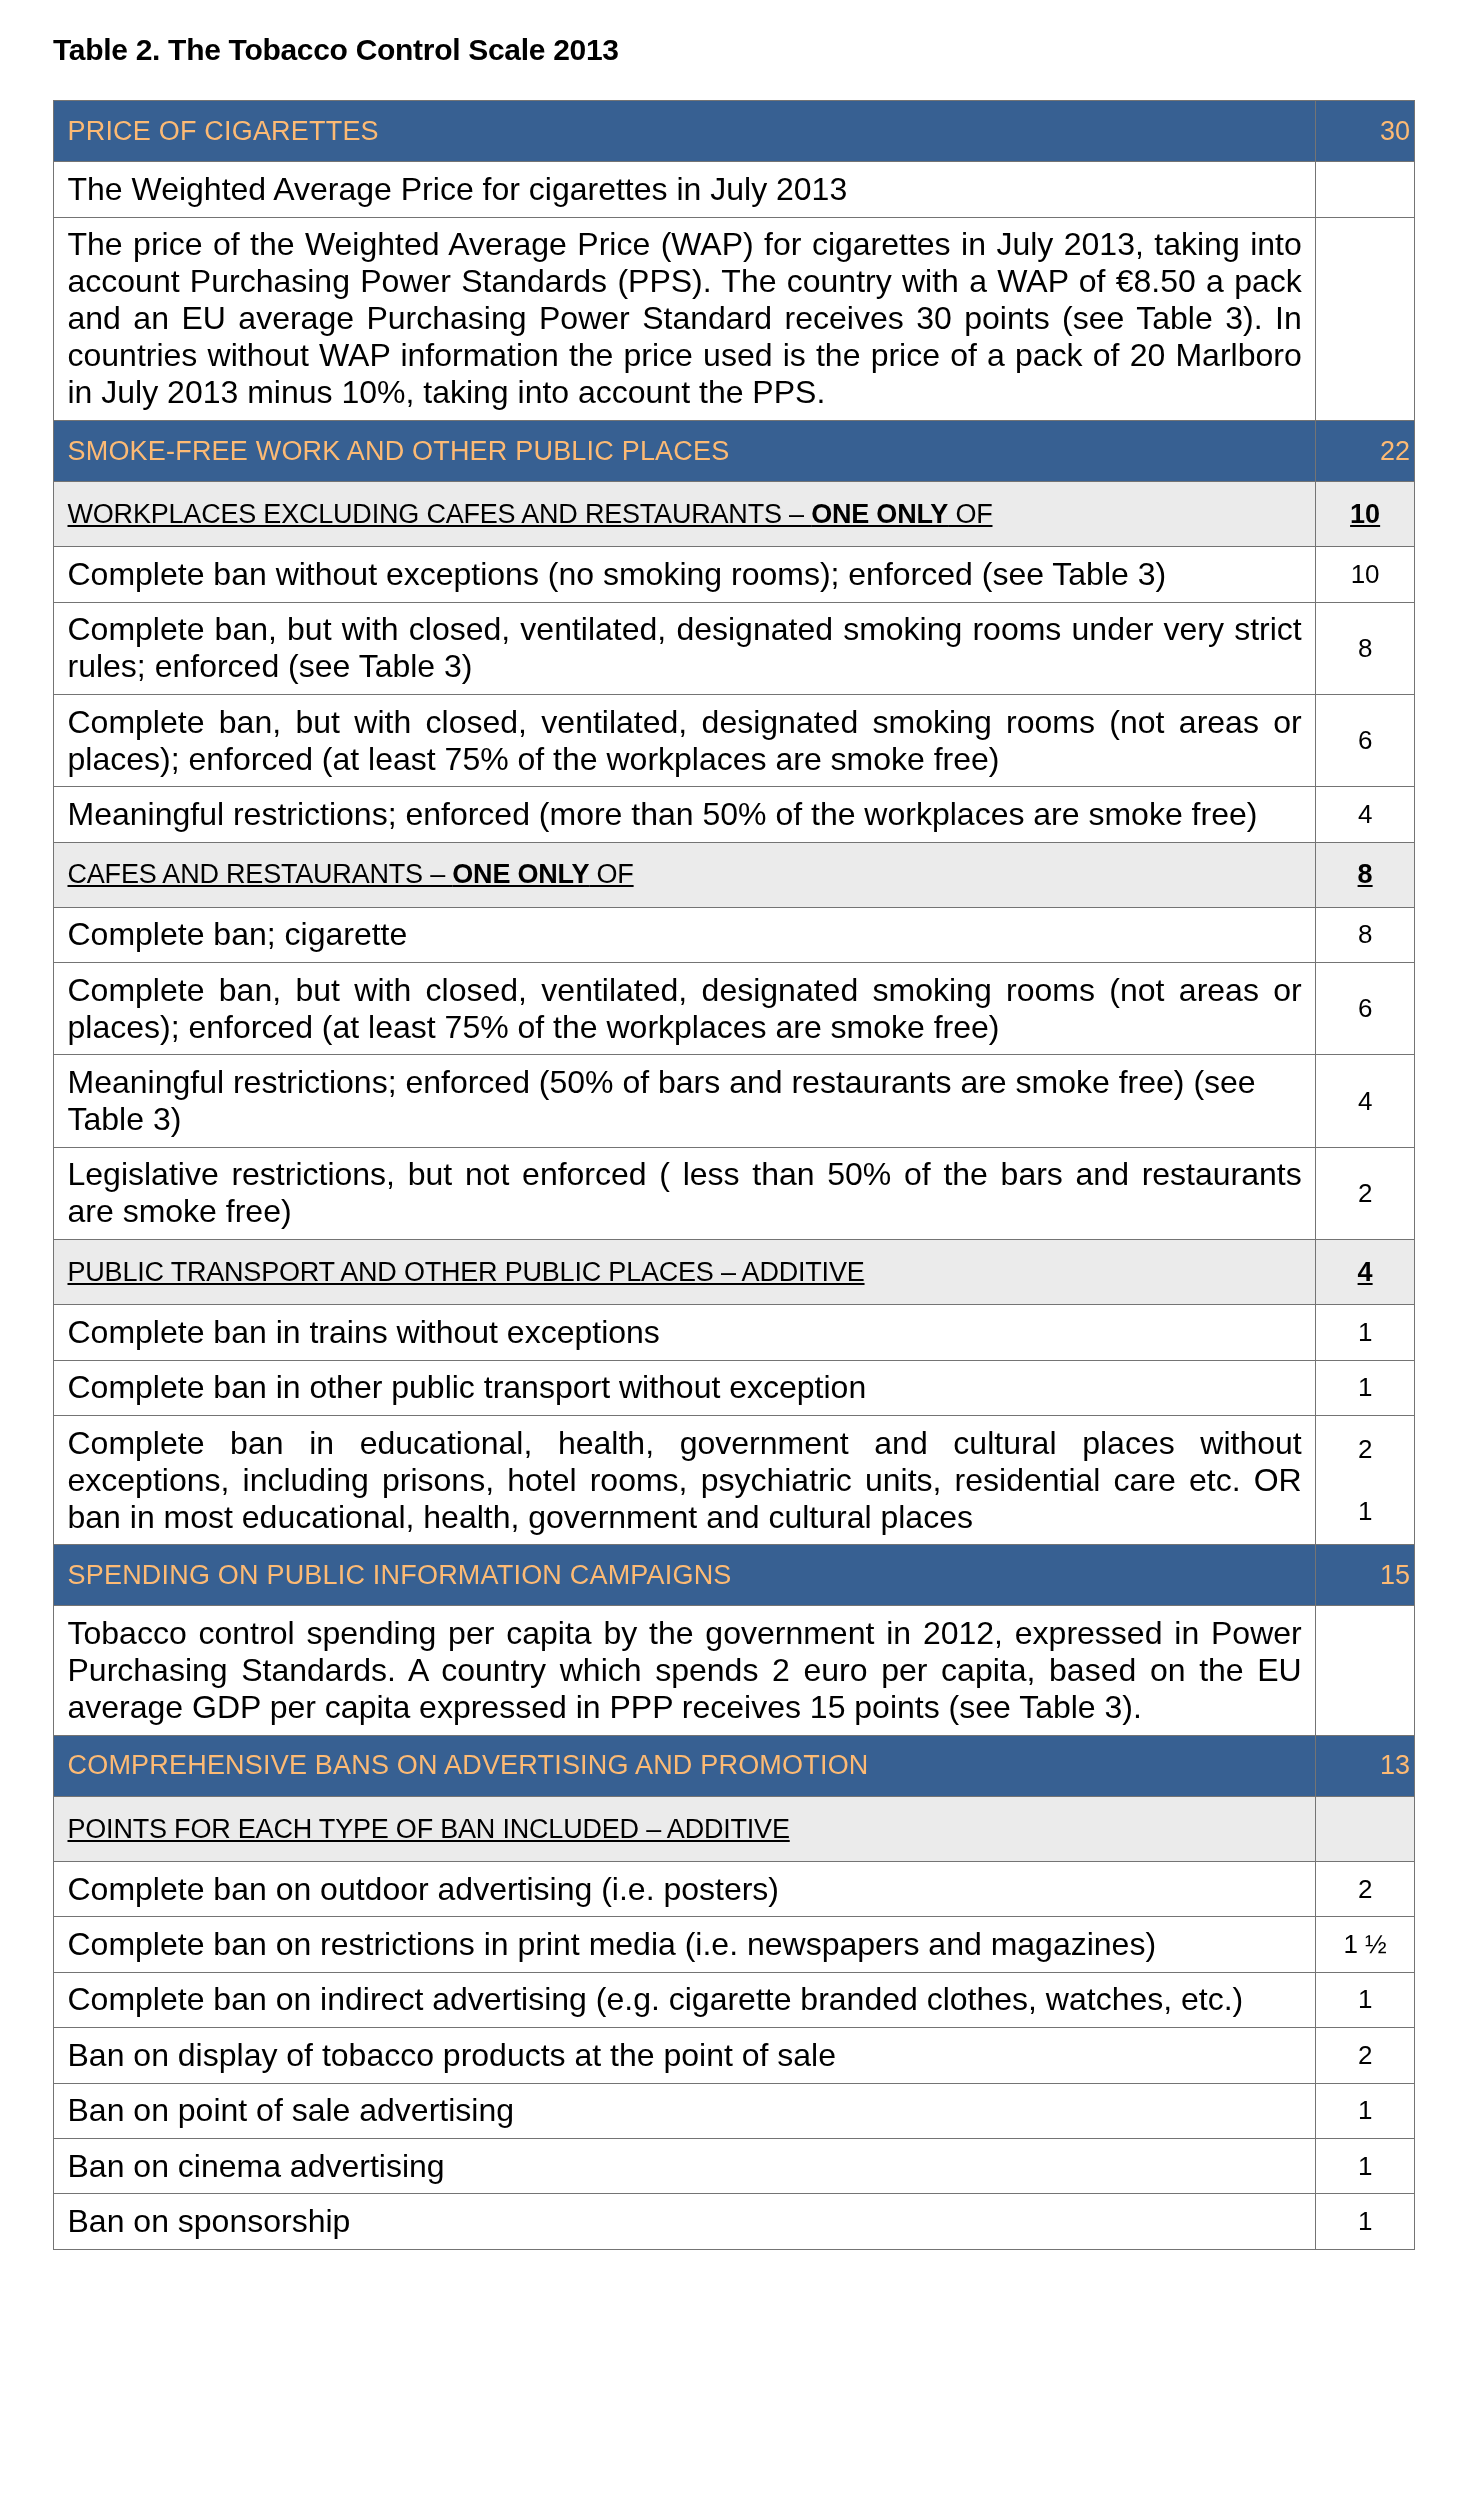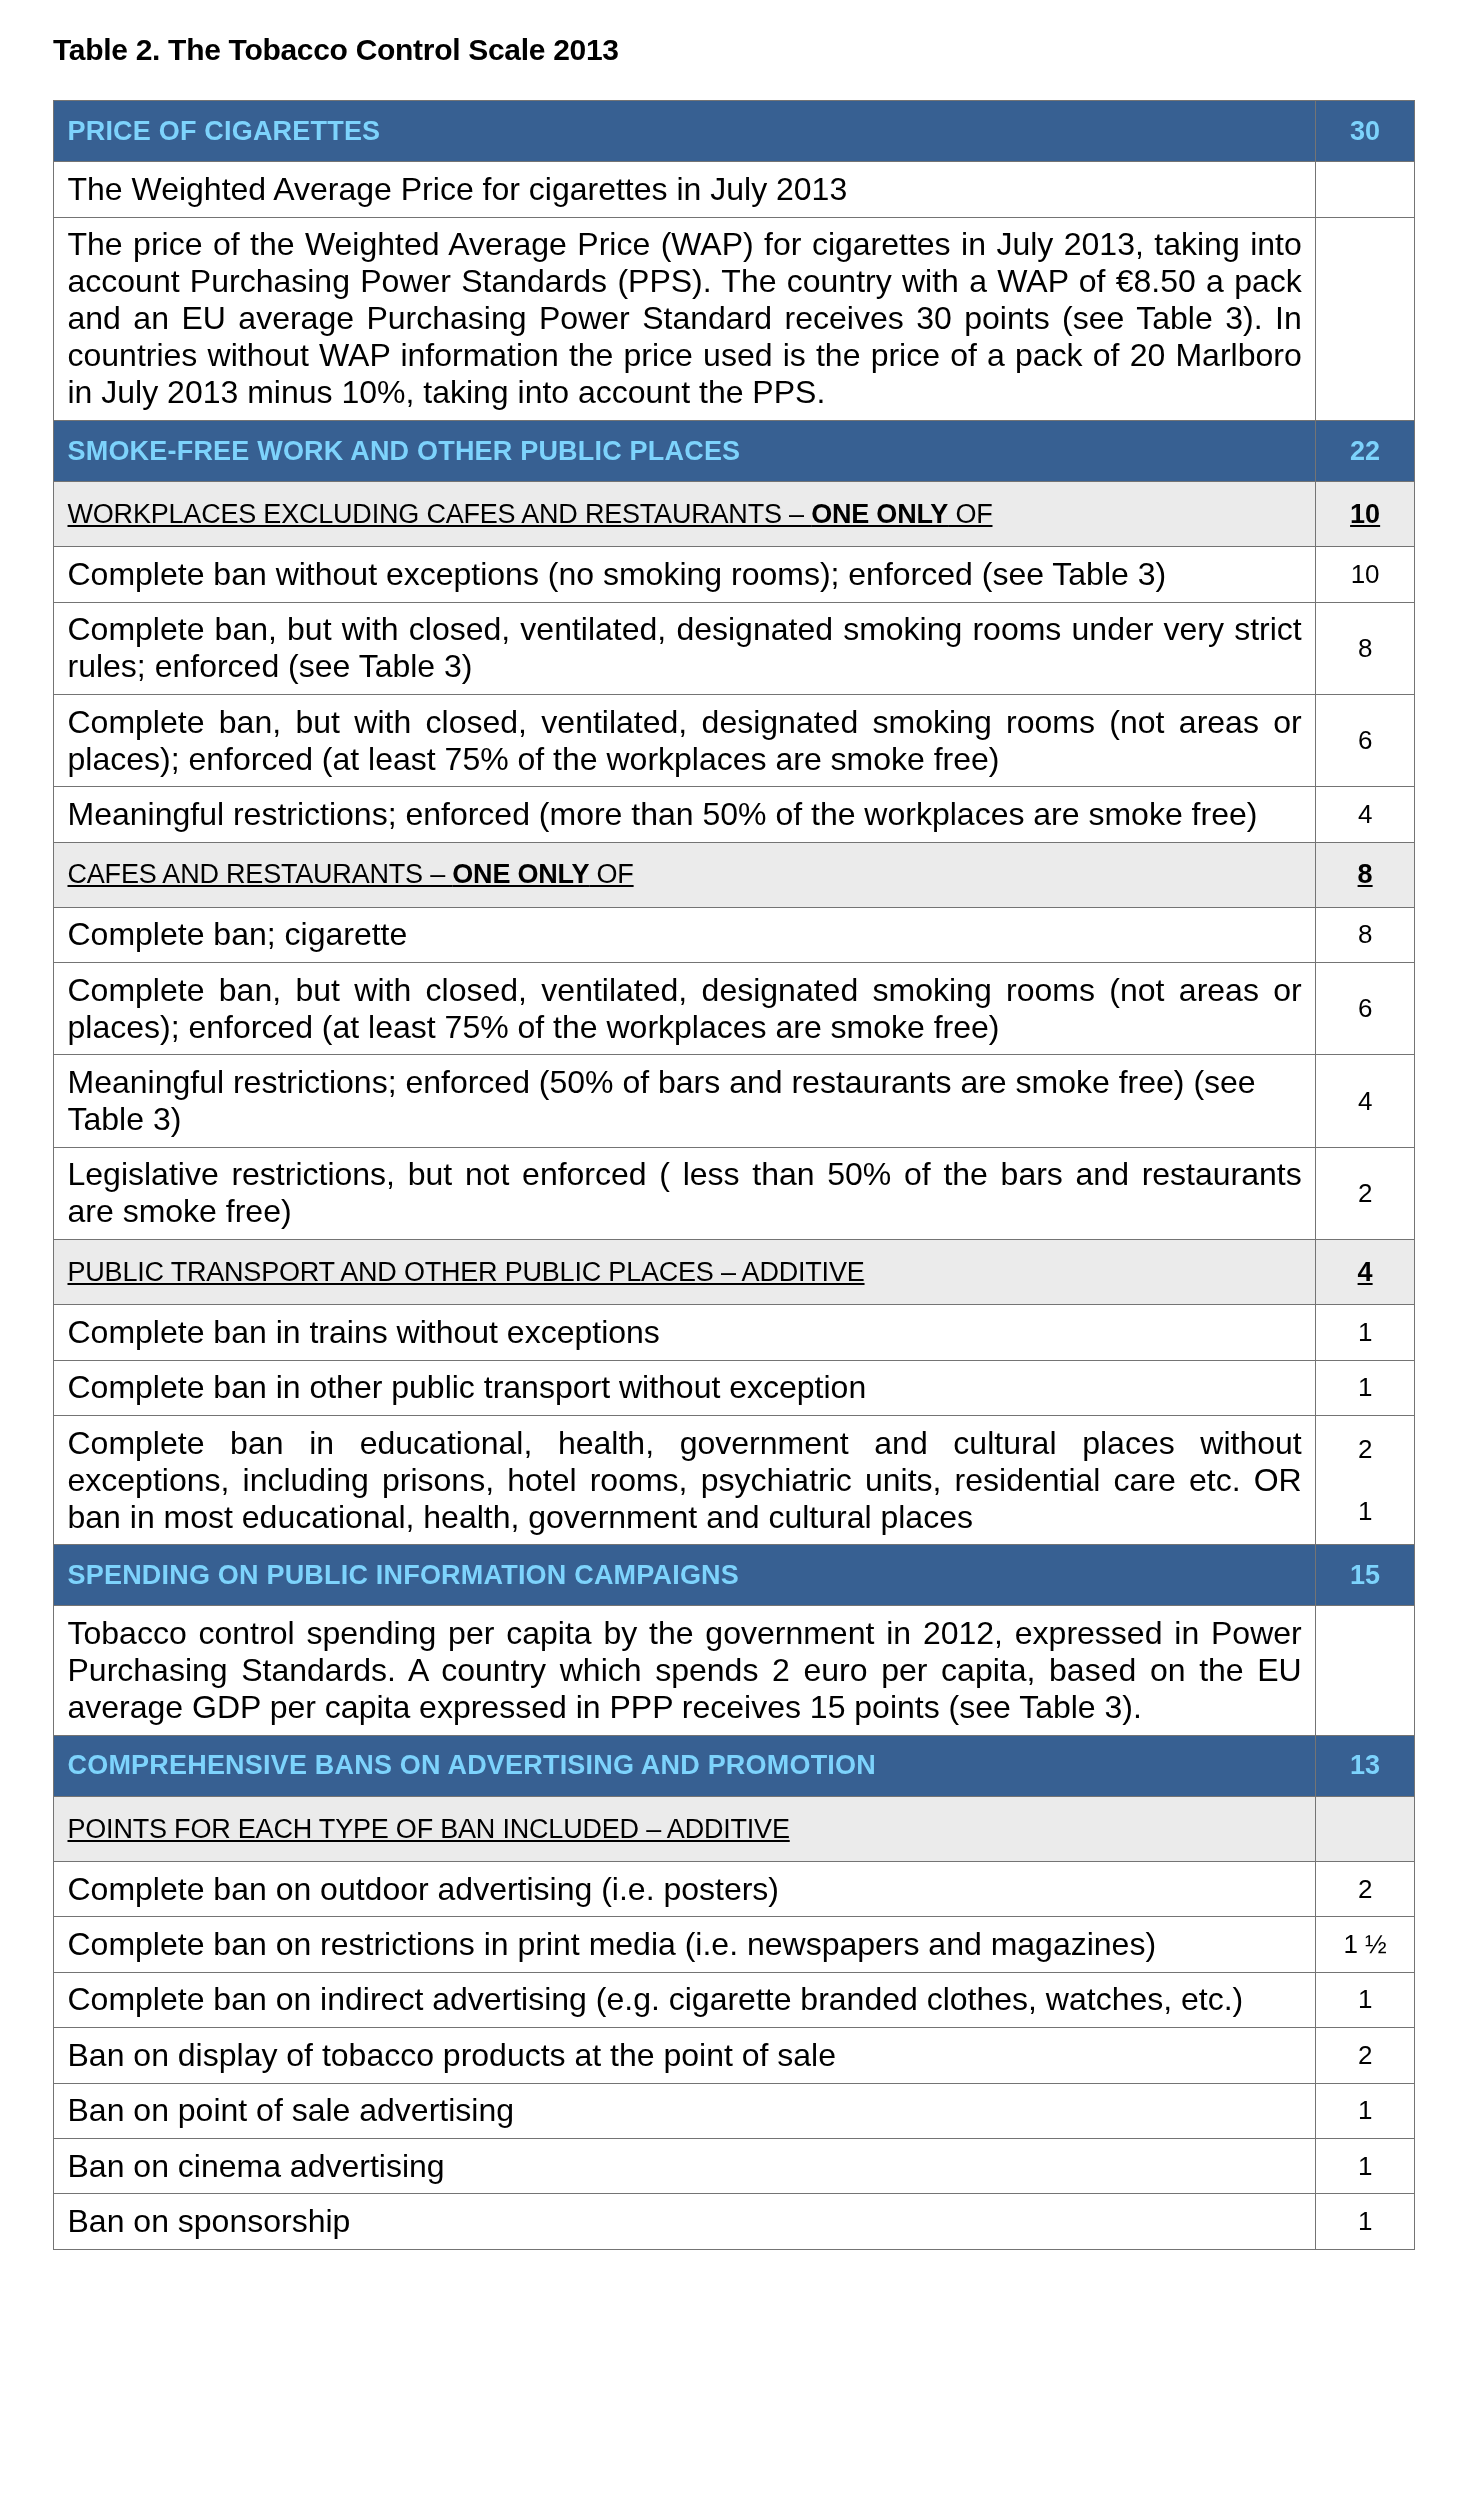--- a/index.html
+++ b/index.html
@@ -43,31 +43,32 @@
     text-align: center;
     font-size: 26px;
     line-height: 37px;
     padding: 5.8px 3.9px;
   }
   .pts .pline + .pline {
     margin-top: 25px;
   }
   tr.header td {
     background: var(--header-bg, #376092);
-    color: #7dd3fc;
-    font-weight: bold;
+    color: #fdba74;
+    font-weight: normal;
     margin-top: 16px;
   }
   tr.header td.desc {
     font-size: 27px;
     padding: 11.6px 13.5px;
     letter-spacing: 0.2px;
   }
   tr.header td.pts {
     font-size: 27px;
+    text-align: right;
   }
   tr.subheader td {
     background: var(--subheader-bg, #EBEBEB);
     text-decoration: underline;
   }
   tr.subheader td.desc {
     font-size: 27px;
     padding: 13.5px 13.5px;
     letter-spacing: -0.2px;
   }

